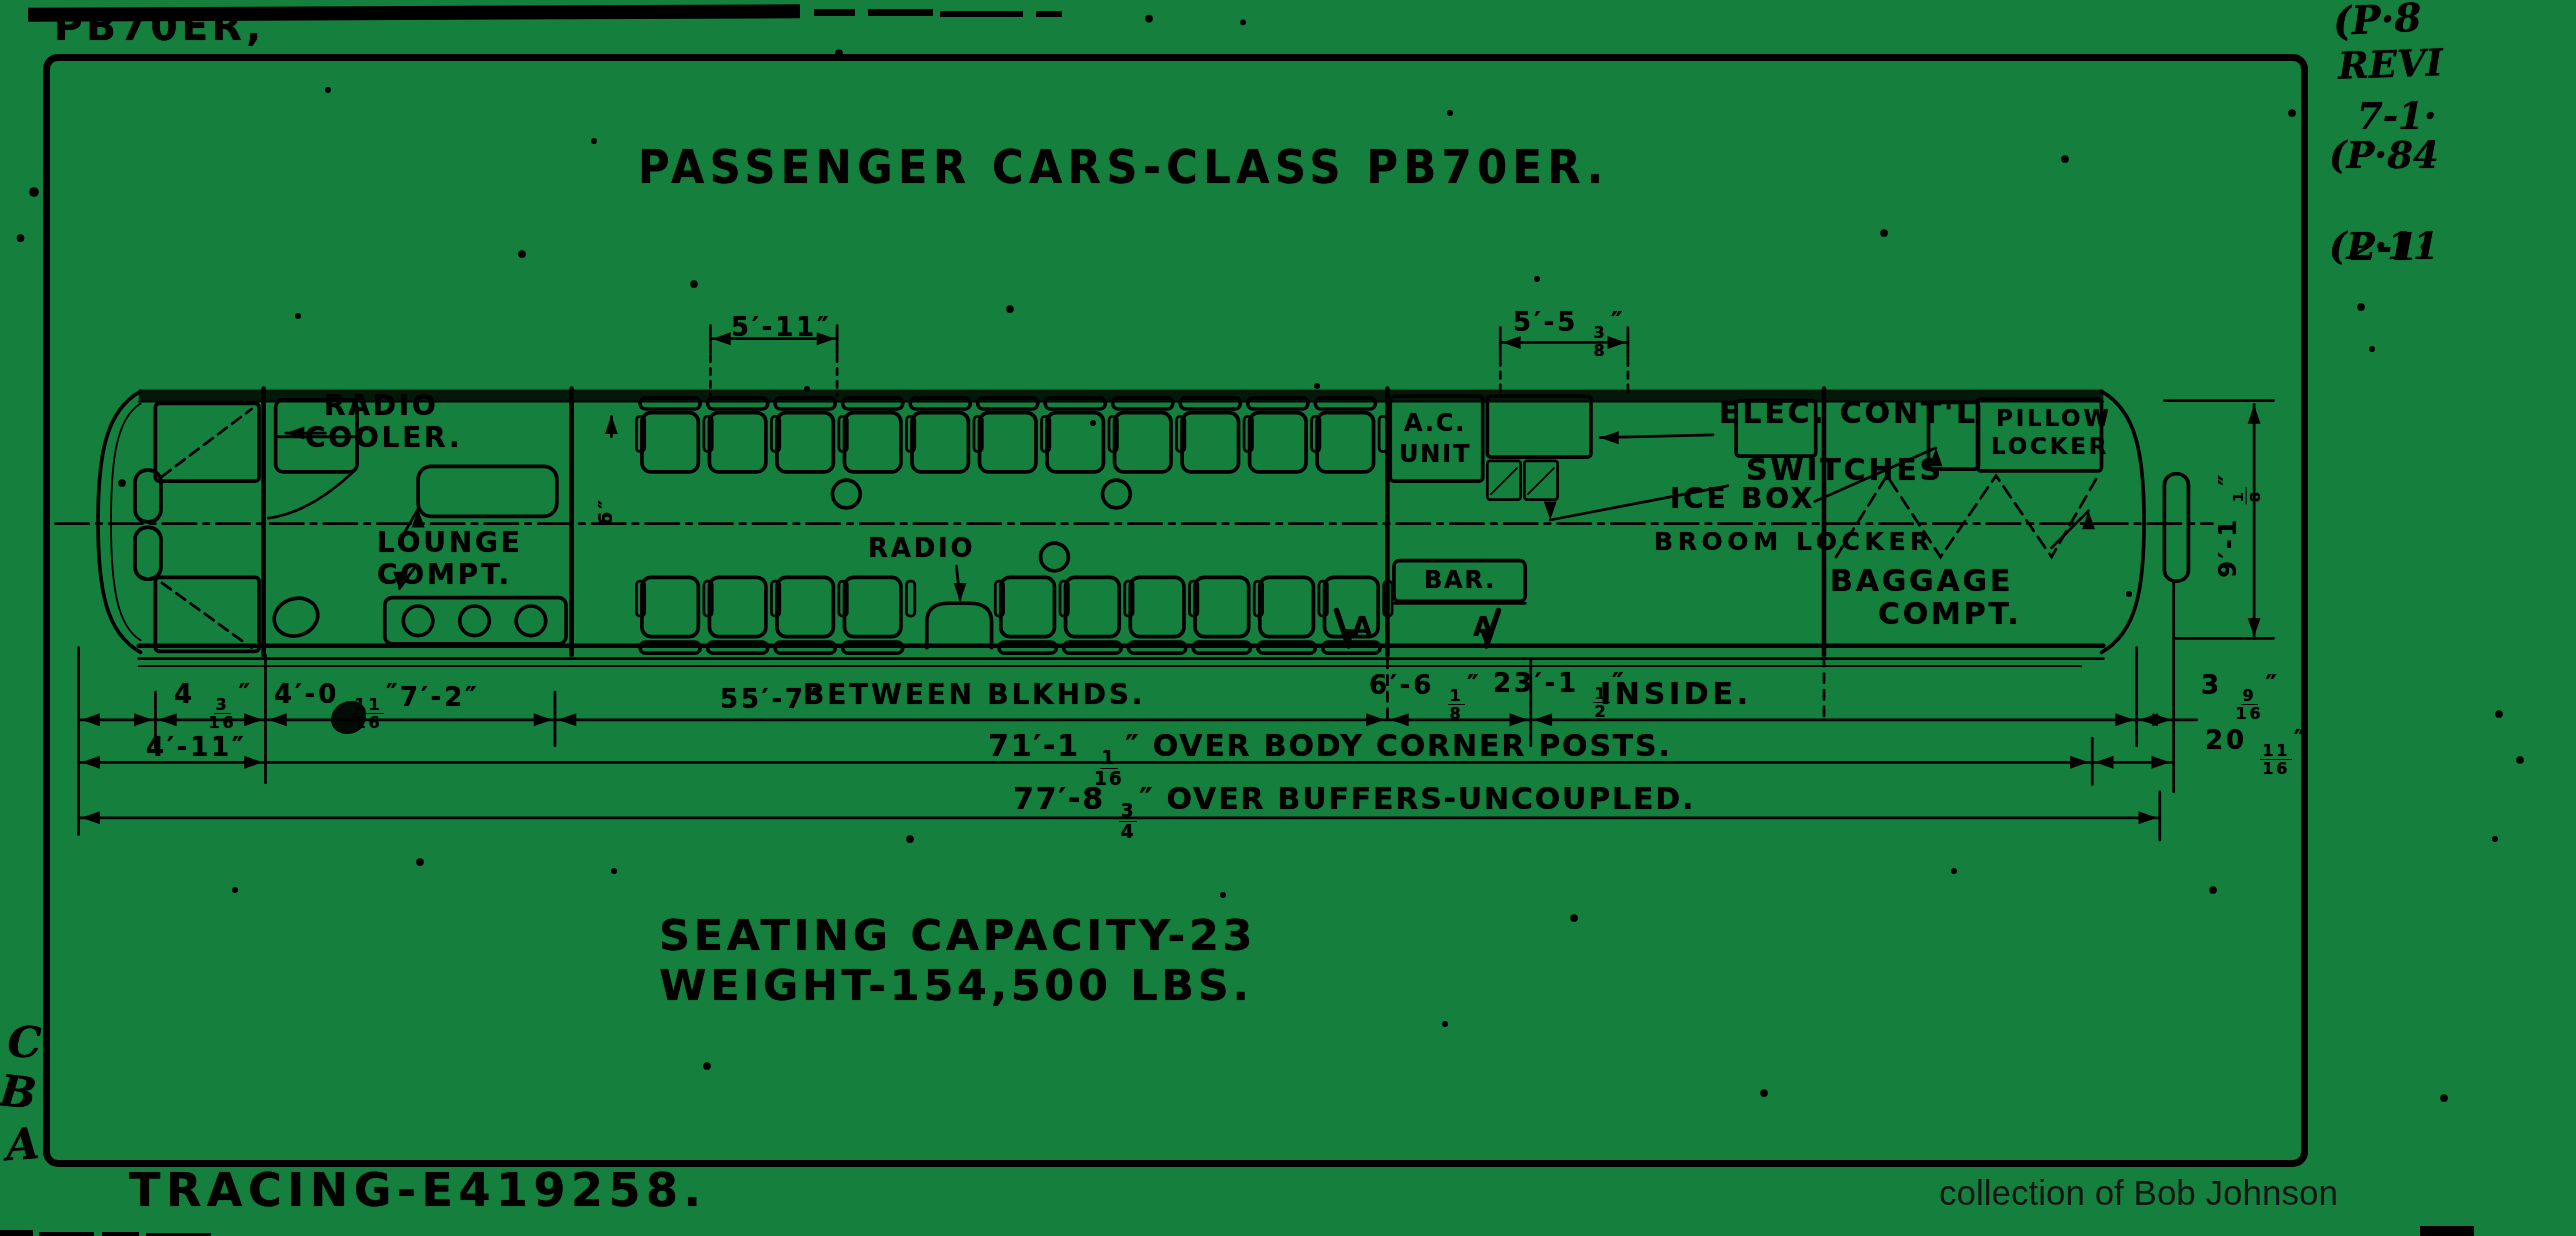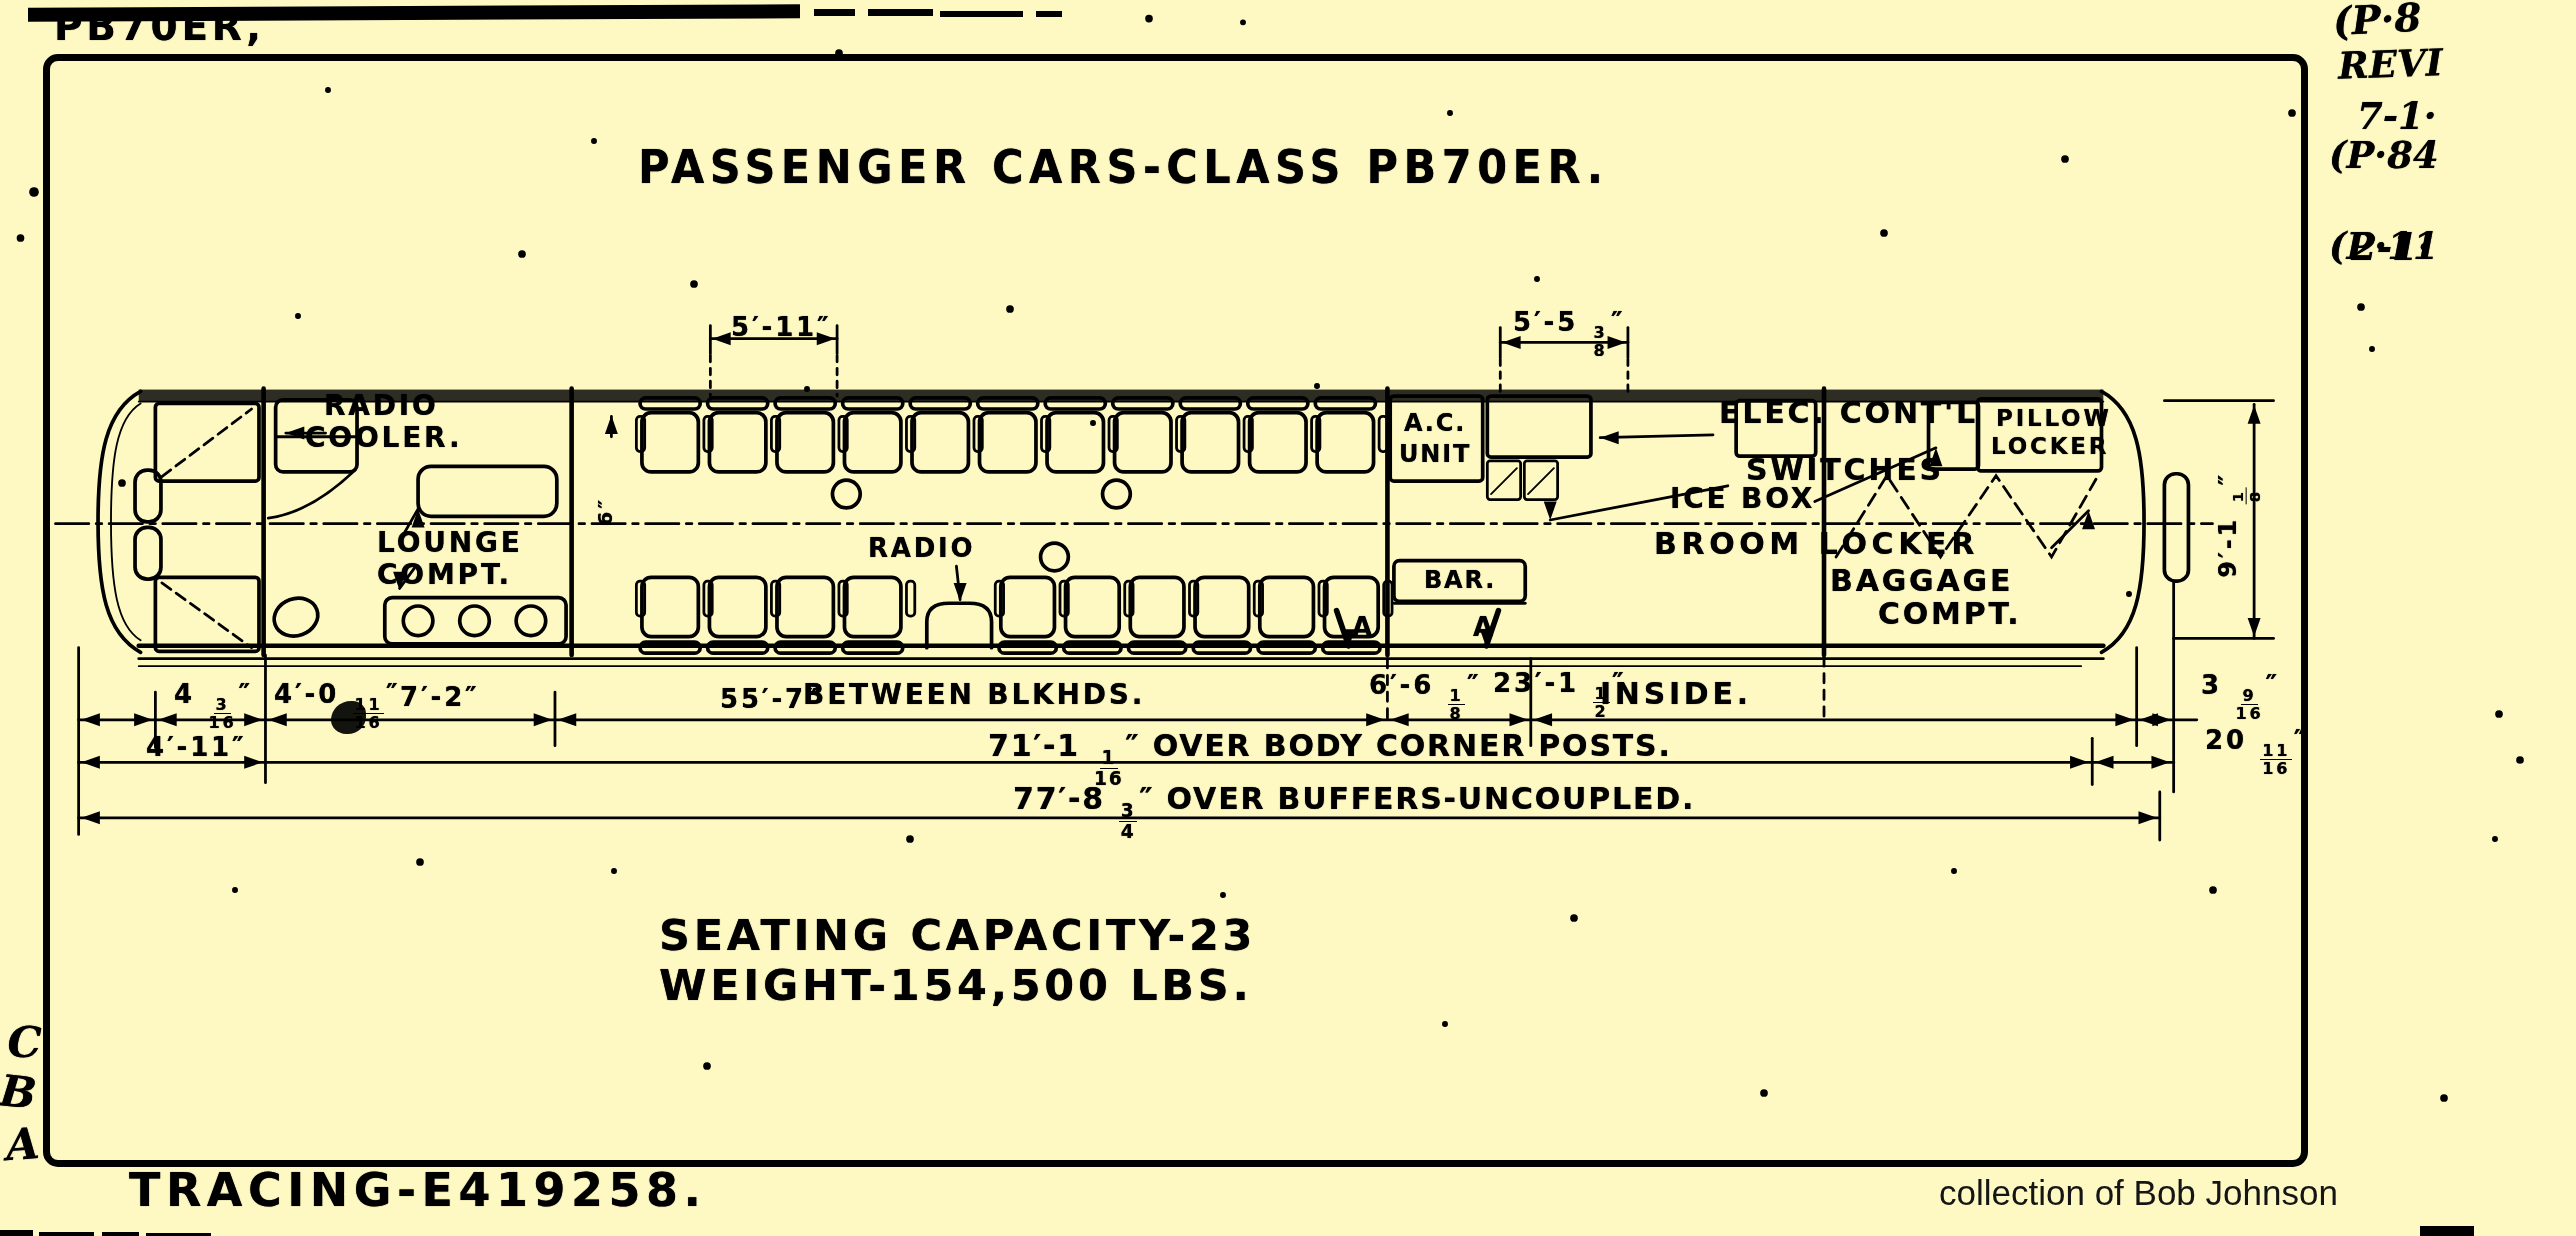--- a/index.html
+++ b/index.html
@@ -1,16 +1,16 @@
 <!DOCTYPE html>
 <html style="font-size:15px"><head>
 <meta charset="utf-8">
 <style>
   html,body{margin:0;padding:0;background:#e8e8e8;}
-  .page{position:relative;width:2576px;height:1237px;background:#fef9c3;overflow:hidden;
+  .page{position:relative;width:2576px;height:1237px;background:#15803d;overflow:hidden;
         font-family:"DejaVu Sans",sans-serif;color:#000;}
   .t{position:absolute;white-space:nowrap;font-weight:bold;color:#000;
      text-shadow:0 0 0.9px rgba(0,0,0,.85);line-height:1;}
   .hand{letter-spacing:2.8px;}
   .script{font-family:"DejaVu Serif",serif;font-style:italic;font-weight:bold;}
   .frame{position:absolute;left:43px;top:54px;width:2251px;height:1099px;
          border:7.4px solid #000;border-radius:15px;}
   .bar{position:absolute;background:#000;}
   .credit{font-family:"Liberation Sans",sans-serif;font-weight:400;text-shadow:none;color:#151515;}
   svg{position:absolute;left:0;top:0;}
@@ -267,21 +267,21 @@
   <div class="t hand" style="left:324px;top:392px;font-size:28px;">RADIO</div>
   <div class="t hand" style="left:305px;top:424px;font-size:28px;">COOLER.</div>
   <div class="t hand" style="left:377px;top:529px;font-size:28px;">LOUNGE</div>
   <div class="t hand" style="left:377px;top:561px;font-size:28px;">COMPT.</div>
   <div class="t hand" style="left:868px;top:535px;font-size:26px;">RADIO</div>
   <div class="t hand" style="left:1404px;top:411px;font-size:24px;letter-spacing:1.8px;">A.C.</div>
   <div class="t hand" style="left:1399px;top:442px;font-size:24px;letter-spacing:1.8px;">UNIT</div>
   <div class="t hand" style="left:1719px;top:398px;font-size:30px;">ELEC. CONT'L</div>
   <div class="t hand" style="left:1746px;top:455px;font-size:30px;">SWITCHES</div>
   <div class="t hand" style="left:1670px;top:485px;font-size:28px;">ICE BOX</div>
-  <div class="t hand" style="left:1654px;top:529px;font-size:30px;letter-spacing:4.6px;text-align:right;">BROOM LOCKER</div>
+  <div class="t hand" style="left:1654px;top:529px;font-size:25px;letter-spacing:4.6px;text-align:right;">BROOM LOCKER</div>
   <div class="t hand" style="left:1996px;top:407px;font-size:23px;">PILLOW</div>
   <div class="t hand" style="left:1991px;top:435px;font-size:23px;">LOCKER</div>
   <div class="t hand" style="left:1830px;top:566px;font-size:30px;">BAGGAGE</div>
   <div class="t hand" style="left:1878px;top:599px;font-size:30px;">COMPT.</div>
   <div class="t hand" style="left:1424px;top:568px;font-size:24px;letter-spacing:1.8px;">BAR.</div>
   <div class="t hand" style="left:1352px;top:614px;font-size:26px;">A</div>
   <div class="t hand" style="left:1473px;top:614px;font-size:26px;">A</div>
 
   <div class="t hand frac" style="left:731px;top:314px;font-size:26px;">5′-11″</div>
   <div class="t hand frac" style="left:1513px;top:309px;font-size:26px;">5′-5 <span class="fr">

